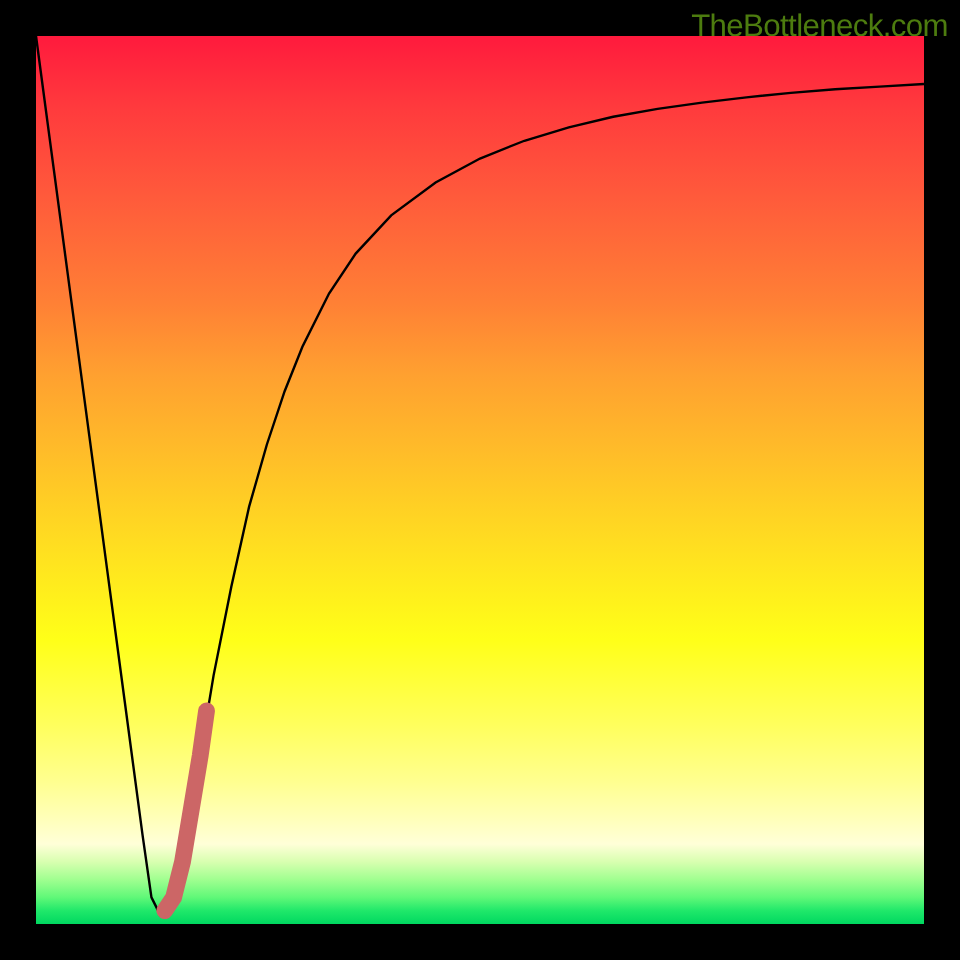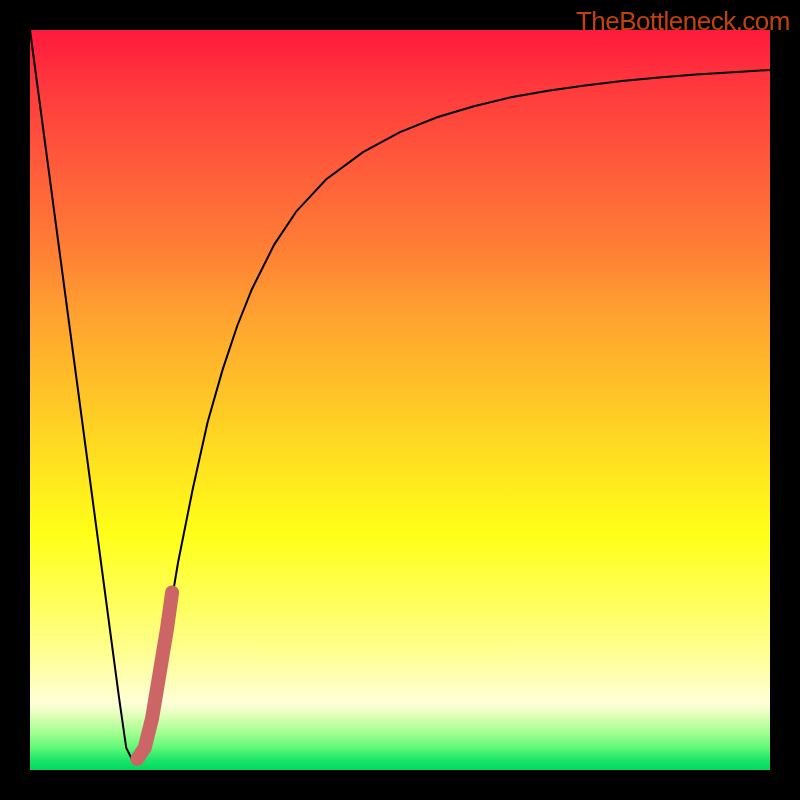--- a/index.html
+++ b/index.html
@@ -41,21 +41,21 @@
       #d8ffb0 93%,
       #a0ff90 95%,
       #60f878 97%,
       #20e86a 98.5%,
       #00d860 100%);
   }
   .watermark {
     position: absolute;
     top: 6px;
     right: 10px;
-    color: #c2410c;
+    color: #4d7c0f;
     font-size: 26px;
     font-weight: 500;
     letter-spacing: -0.5px;
   }
   svg.curve {
     position: absolute;
     left: 0;
     top: 0;
     width: 740px;
     height: 740px;

